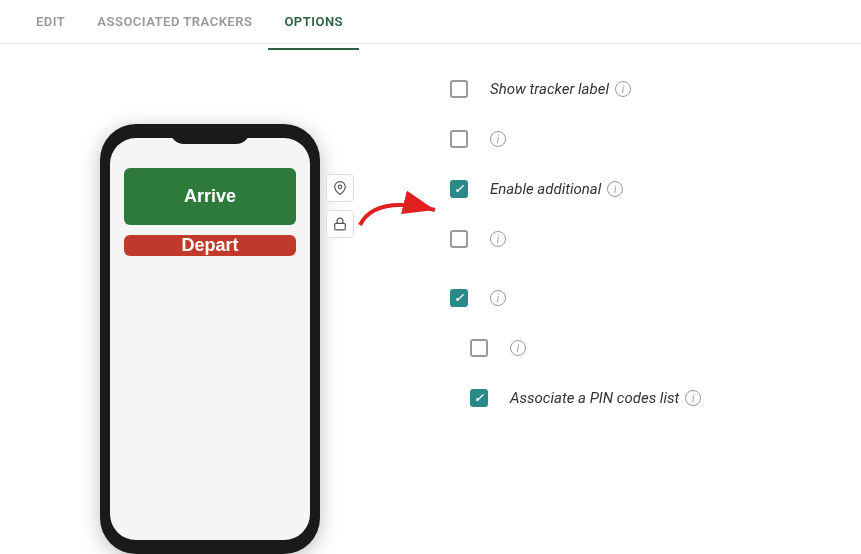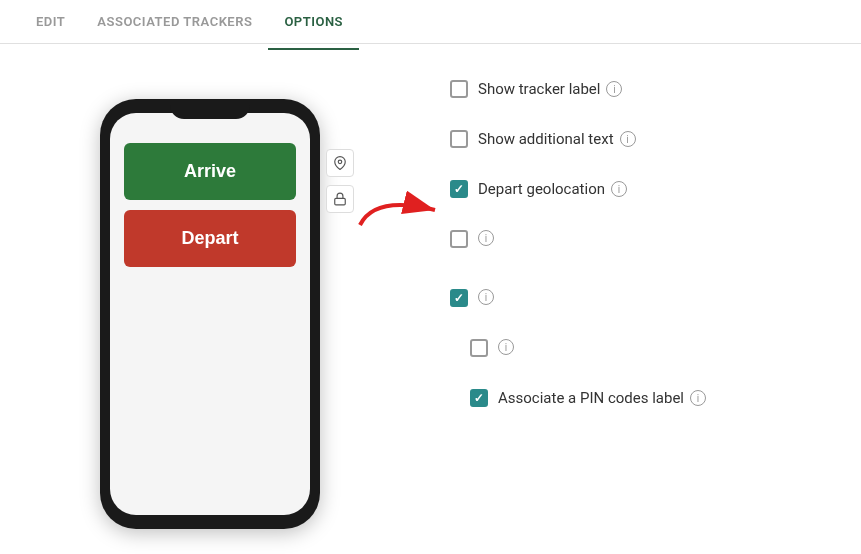--- a/index.html
+++ b/index.html
@@ -43,21 +43,21 @@
     .main {
       display: flex;
       height: calc(554px - 44px);
     }
 
     
     .phone-area {
       width: 420px;
       display: flex;
       justify-content: center;
-      align-items: center;
+      align-items: flex-end;
       padding-top: 30px;
     }
 
     .phone {
       width: 220px;
       height: 430px;
       background: #1a1a1a;
       border-radius: 36px;
       padding: 14px 10px;
       position: relative;
@@ -101,21 +101,20 @@
       font-weight: 700;
       cursor: pointer;
     }
 
     .depart-btn {
       width: 100%;
       background: #c0392b;
       color: #fff;
       border: none;
       border-radius: 6px;
-      padding: 18px;
       font-size: 18px;
       font-weight: 700;
       cursor: pointer;
     }
 
     
     .phone-side-icons {
       position: absolute;
       right: -34px;
       top: 50px;
@@ -142,23 +141,24 @@
     .options-panel {
       flex: 1;
       padding: 20px 30px;
       display: flex;
       flex-direction: column;
       gap: 0;
     }
 
     .option-item {
       display: flex;
-      align-items: flex-start;
+      align-items: center;
       padding: 16px 0;
-      gap: 10px;
+      gap: 22px;
+      font-style: italic;
     }
 
     .option-item.sub {
       padding-left: 20px;
     }
 
     .checkbox {
       width: 18px;
       height: 18px;
       border: 2px solid #999;
@@ -270,29 +270,28 @@
       <div class="checkbox"></div>
       <span class="option-label">
         <span>Show tracker label</span>
         <div class="info-icon">i</div>
       </span>
     </div>
 
     <div class="option-item">
       <div class="checkbox"></div>
       <span class="option-label">
-        <span>Show additional text</span>
         <div class="info-icon">i</div>
       </span>
     </div>
 
     <div class="option-item">
       <div class="checkbox checked"></div>
       <span class="option-label">
-        <span>Depart geolocation</span>
+        <span>Enable additional</span>
         <div class="info-icon">i</div>
       </span>
     </div>
 
     <div class="option-item">
       <div class="checkbox"></div>
       <span class="option-label">
         <div class="info-icon">i</div>
       </span>
     </div>
@@ -309,19 +308,19 @@
     <div class="option-item sub">
       <div class="checkbox"></div>
       <span class="option-label">
         <div class="info-icon">i</div>
       </span>
     </div>
 
     <div class="option-item sub">
       <div class="checkbox checked"></div>
       <span class="option-label">
-        <span>Associate a PIN codes label</span>
+        <span>Associate a PIN codes list</span>
         <div class="info-icon">i</div>
       </span>
     </div>
 
   </div>
 </div>
 
 </body></html>

